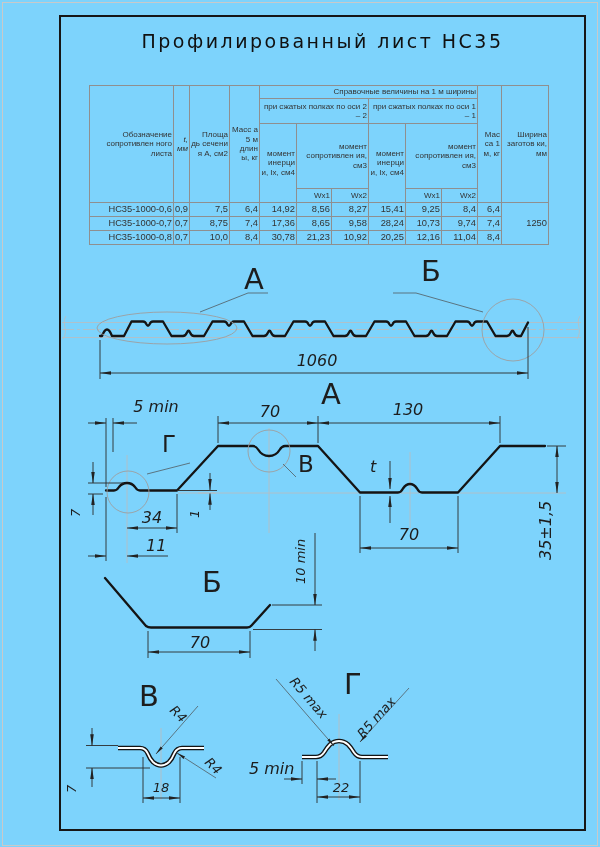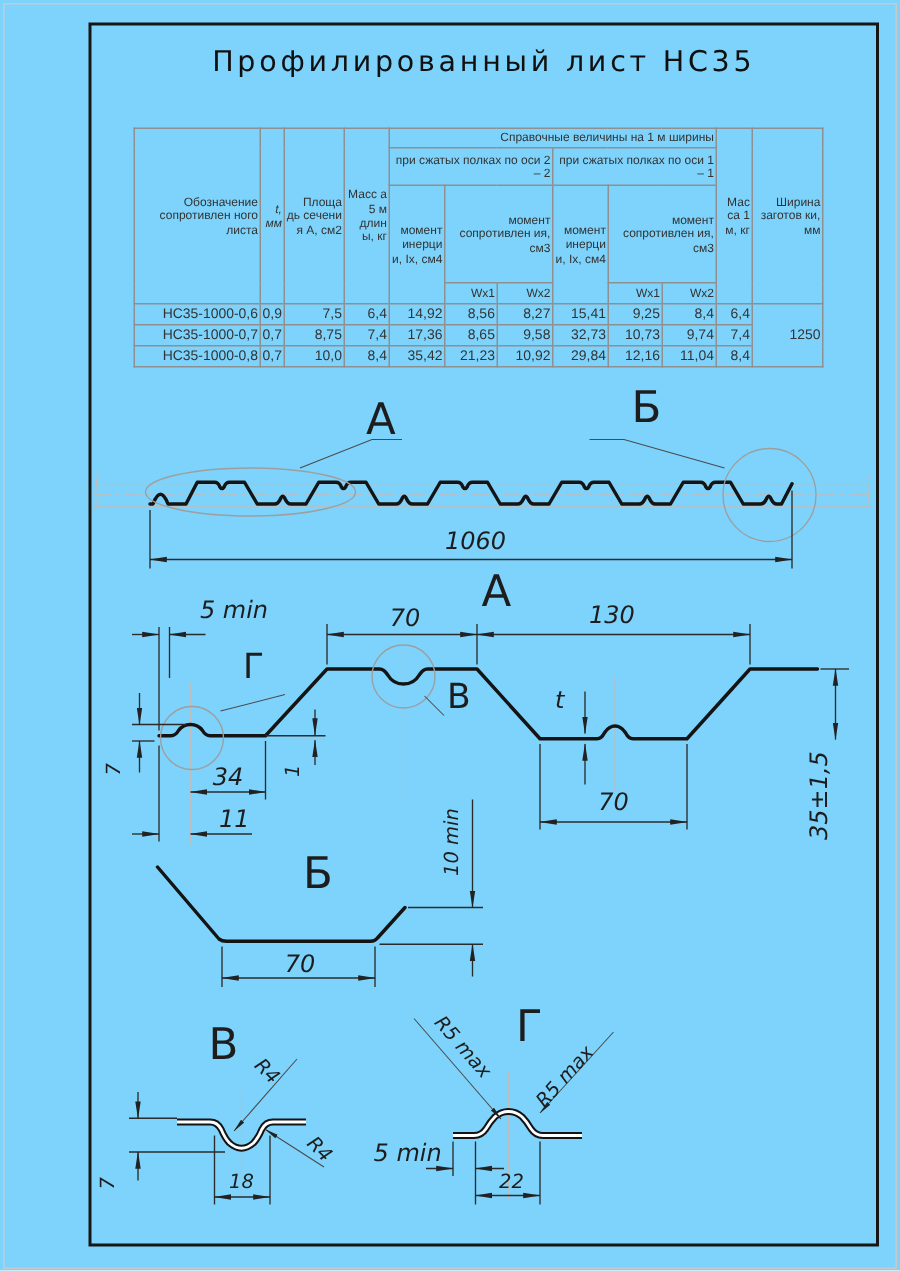--- a/index.html
+++ b/index.html
@@ -95,34 +95,34 @@
       <td class="data" rowspan="3">1250</td>
     </tr>
     <tr style="height:14px">
       <td class="data">НС35-1000-0,7</td>
       <td class="data">0,7</td>
       <td class="data">8,75</td>
       <td class="data">7,4</td>
       <td class="data">17,36</td>
       <td class="data">8,65</td>
       <td class="data">9,58</td>
-      <td class="data">32,73</td>
+      <td class="data">28,24</td>
       <td class="data">10,73</td>
       <td class="data">9,74</td>
       <td class="data">7,4</td>
     </tr>
     <tr style="height:14px">
       <td class="data">НС35-1000-0,8</td>
       <td class="data">0,7</td>
       <td class="data">10,0</td>
       <td class="data">8,4</td>
-      <td class="data">35,42</td>
+      <td class="data">30,78</td>
       <td class="data">21,23</td>
       <td class="data">10,92</td>
-      <td class="data">29,84</td>
+      <td class="data">20,25</td>
       <td class="data">12,16</td>
       <td class="data">11,04</td>
       <td class="data">8,4</td>
     </tr>
   </tbody>
     </table>
 
   <svg width="600" height="847" viewBox="0 0 600 847">
     <defs>
       <marker id="ar" viewBox="0 0 12 4.5" refX="11.5" refY="2.25" markerWidth="13" markerHeight="5" orient="auto-start-reverse">

